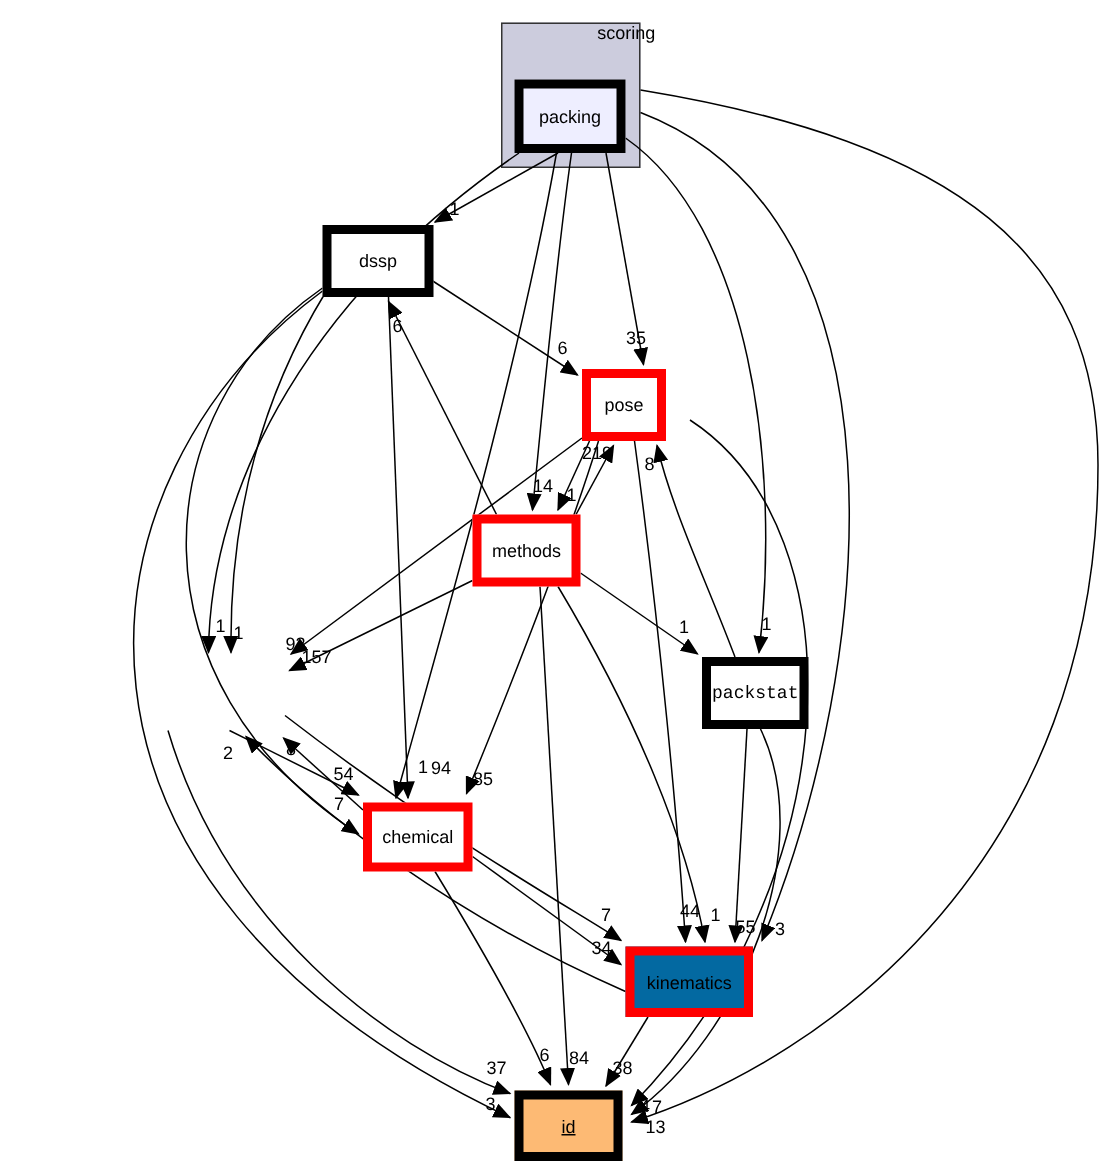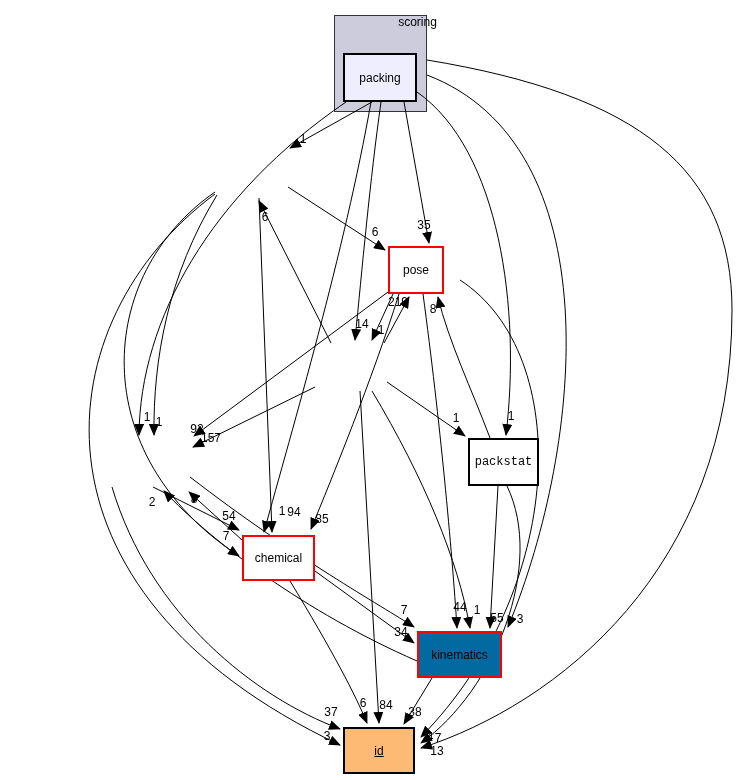--- a/index.html
+++ b/index.html
@@ -2,21 +2,21 @@
 <html><head>
 <meta charset="utf-8">
 <style>
   html,body{margin:0;padding:0;background:#ffffff;}
   #canvas{position:relative;width:739px;height:780px;background:#ffffff;overflow:hidden;
           font-family:"Liberation Sans", sans-serif;color:#000;}
   .cluster{position:absolute;box-sizing:border-box;z-index:1;}
   .cluster-label{position:absolute;width:100%;text-align:center;top:7px;font-size:12px;z-index:1;padding-left:37px;}
   #edges{position:absolute;left:0;top:0;z-index:2;}
   #nodes{position:absolute;left:0;top:0;width:739px;height:780px;z-index:3;pointer-events:none;}
-  .node{position:absolute;box-sizing:border-box;background:#ffffff;border:2px solid #d946ef;
+  .node{position:absolute;box-sizing:border-box;background:#ffffff;border:6px solid #d946ef;
         display:flex;align-items:center;justify-content:center;font-size:12px;
         pointer-events:auto;cursor:pointer;}
   .edge{fill:none;stroke:#000;stroke-width:1;}
   .edge-label{font-size:12px;fill:#000;text-anchor:middle;}
 </style>
 </head>
 <body>
 
 <div id="canvas">
 
@@ -100,19 +100,21 @@
         <text x="415" y="716" class="edge-label">38</text>
         <text x="430" y="741" class="edge-label">4</text>
         <text x="438" y="742" class="edge-label">7</text>
         <text x="437" y="755" class="edge-label">13</text>
         <text x="152" y="506" class="edge-label">2</text>
       </g>
   </svg>
 
   <div id="nodes">
       <div class="node" style="left: 343px; top: 53px; width: 74px; height: 49px; background: rgb(238, 238, 255); border-color: rgb(0, 0, 0);">packing</div>
+      <div class="node" style="left: 215px; top: 150px; width: 74px; height: 48px; background: rgb(255, 255, 255); border-color: rgb(0, 0, 0);">dssp</div>
       <div class="node" style="left: 388px; top: 246px; width: 56px; height: 48px; background: rgb(255, 255, 255); border-color: rgb(255, 0, 0);">pose</div>
+      <div class="node" style="left: 315px; top: 343px; width: 72px; height: 48px; background: rgb(255, 255, 255); border-color: rgb(255, 0, 0);">methods</div>
       <div class="node" style="left: 468px; top: 438px; width: 71px; height: 48px; background: rgb(255, 255, 255); border-color: rgb(0, 0, 0); font-family: Liberation Mono, monospace;">packstat</div>
       <div class="node" style="left: 242px; top: 535px; width: 73px; height: 46px; background: rgb(255, 255, 255); border-color: rgb(255, 0, 0);">chemical</div>
       <div class="node" style="left: 417px; top: 631px; width: 85px; height: 47px; background: #0369a1; border-color: rgb(255, 0, 0);">kinematics</div>
       <div class="node" style="left: 343px; top: 727px; width: 72px; height: 47px; background: #fdba74; border-color: rgb(0, 0, 0); text-decoration: underline;">id</div>
     </div>
 </div>
 
 </body></html>

